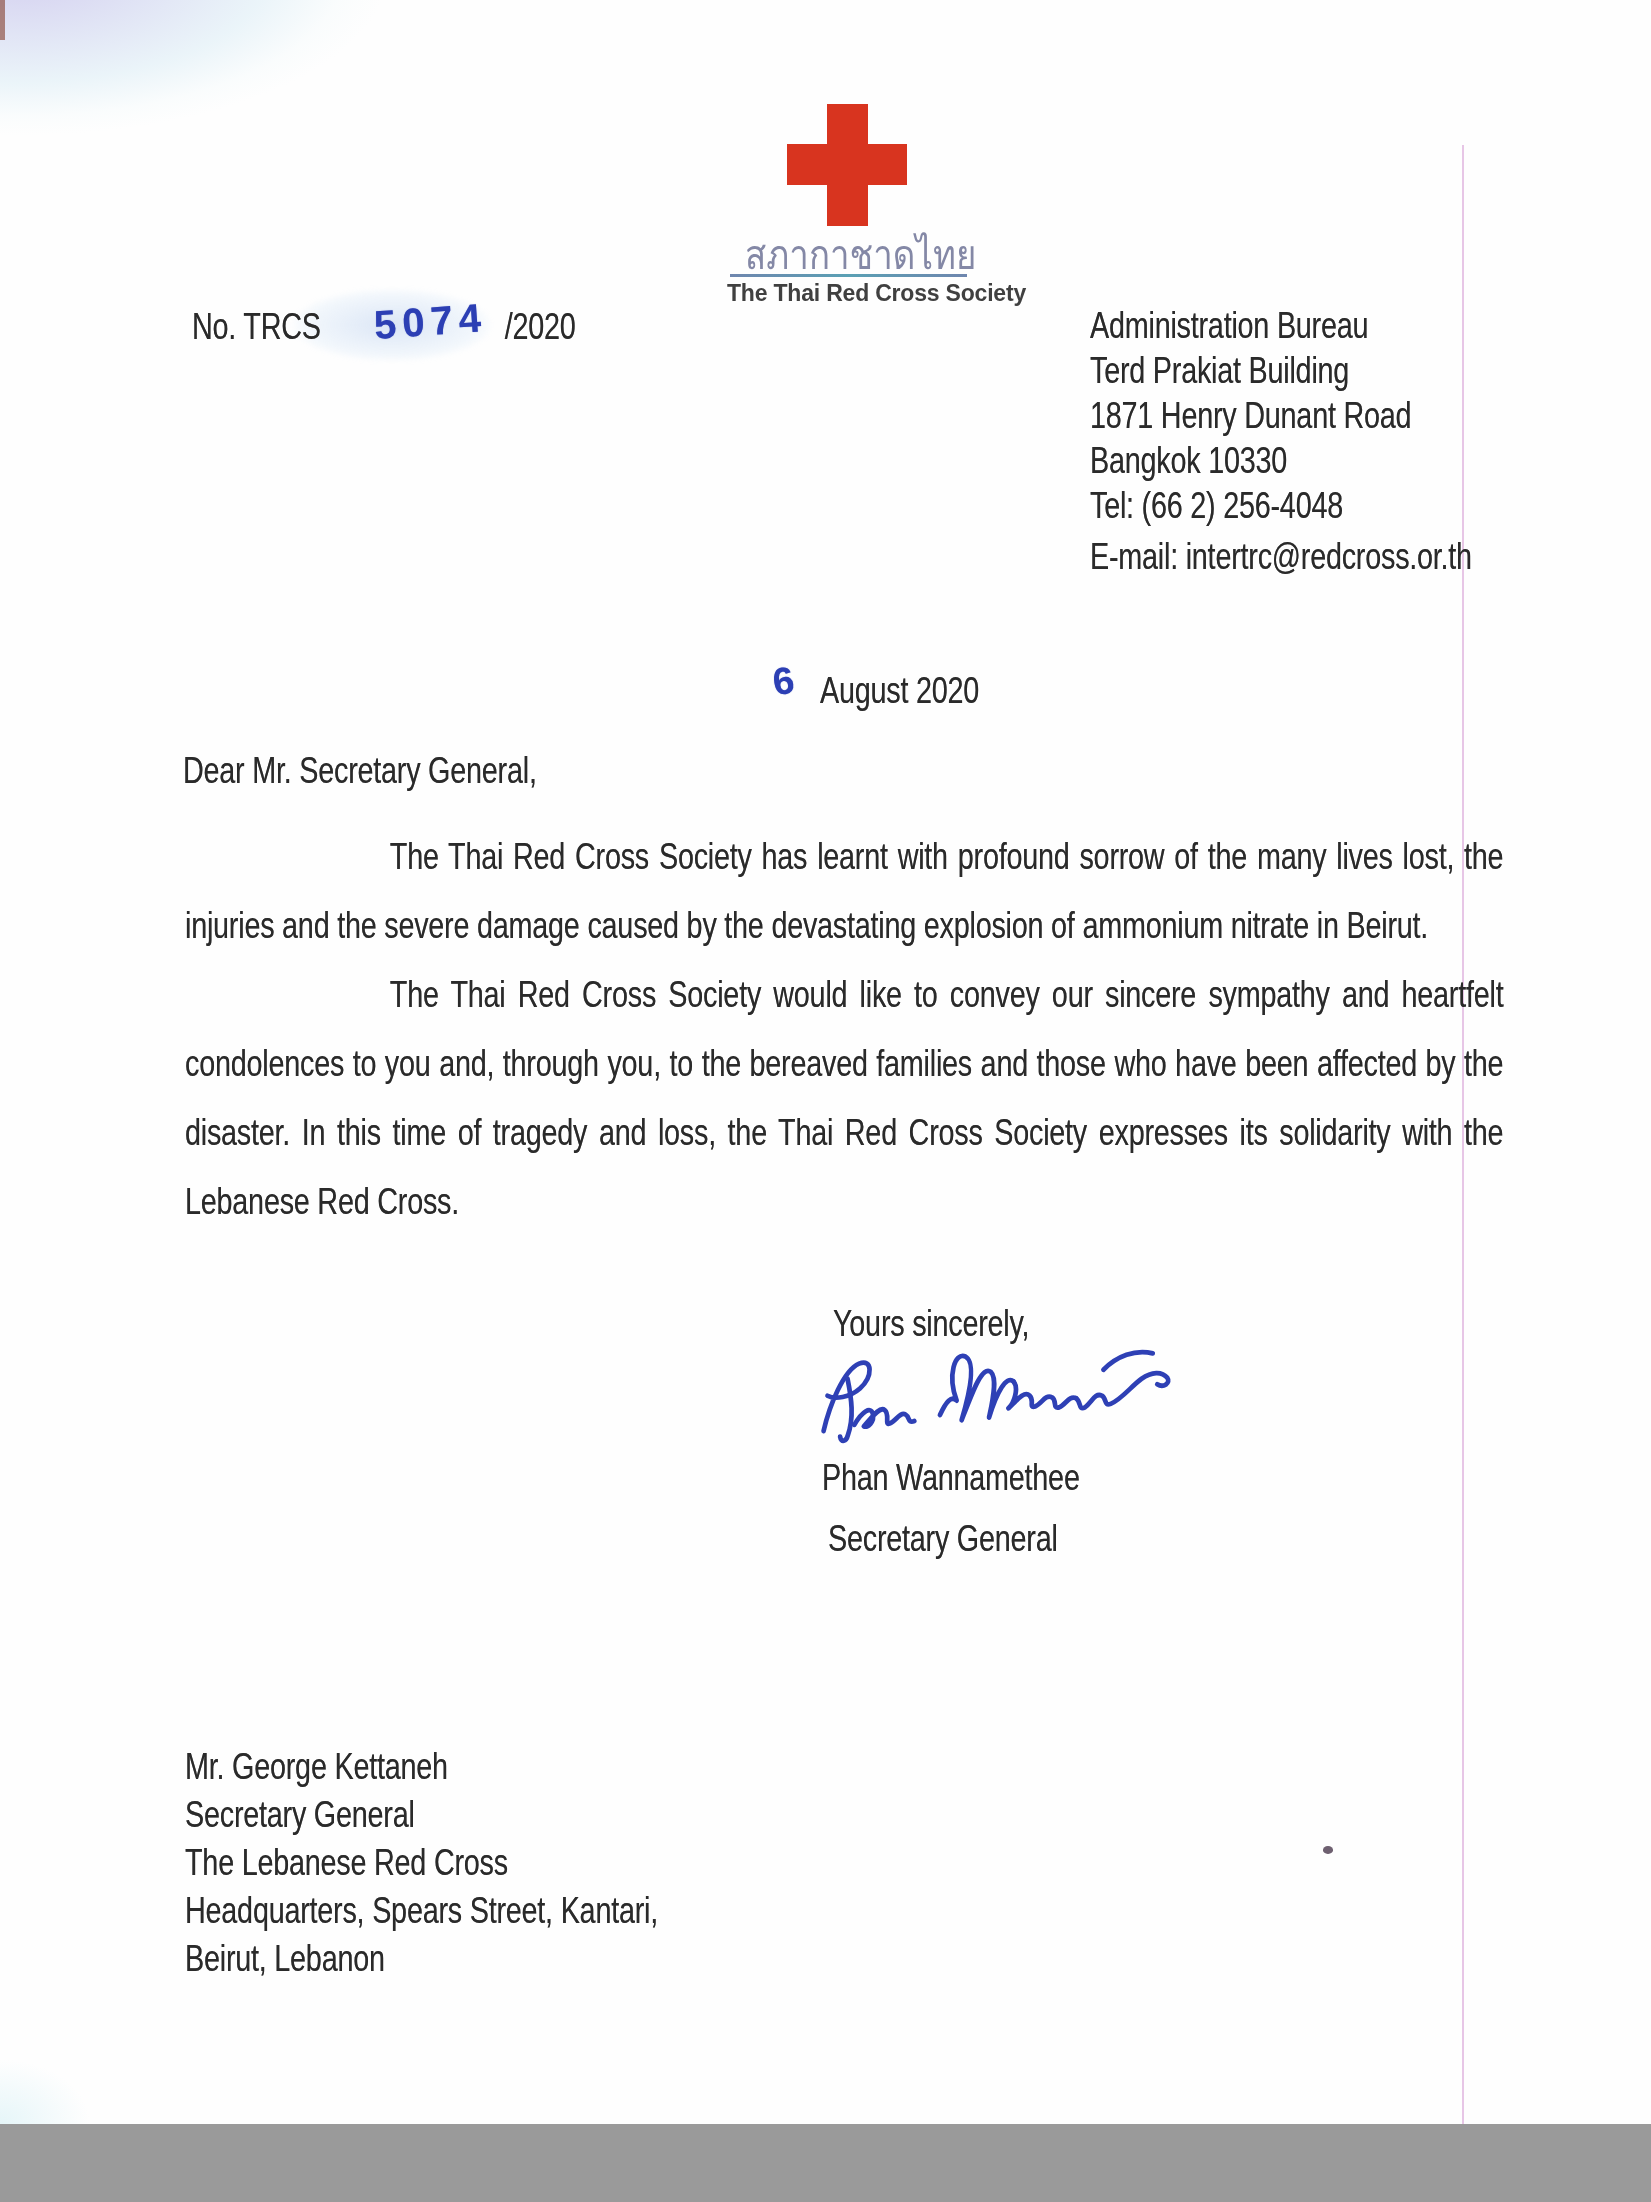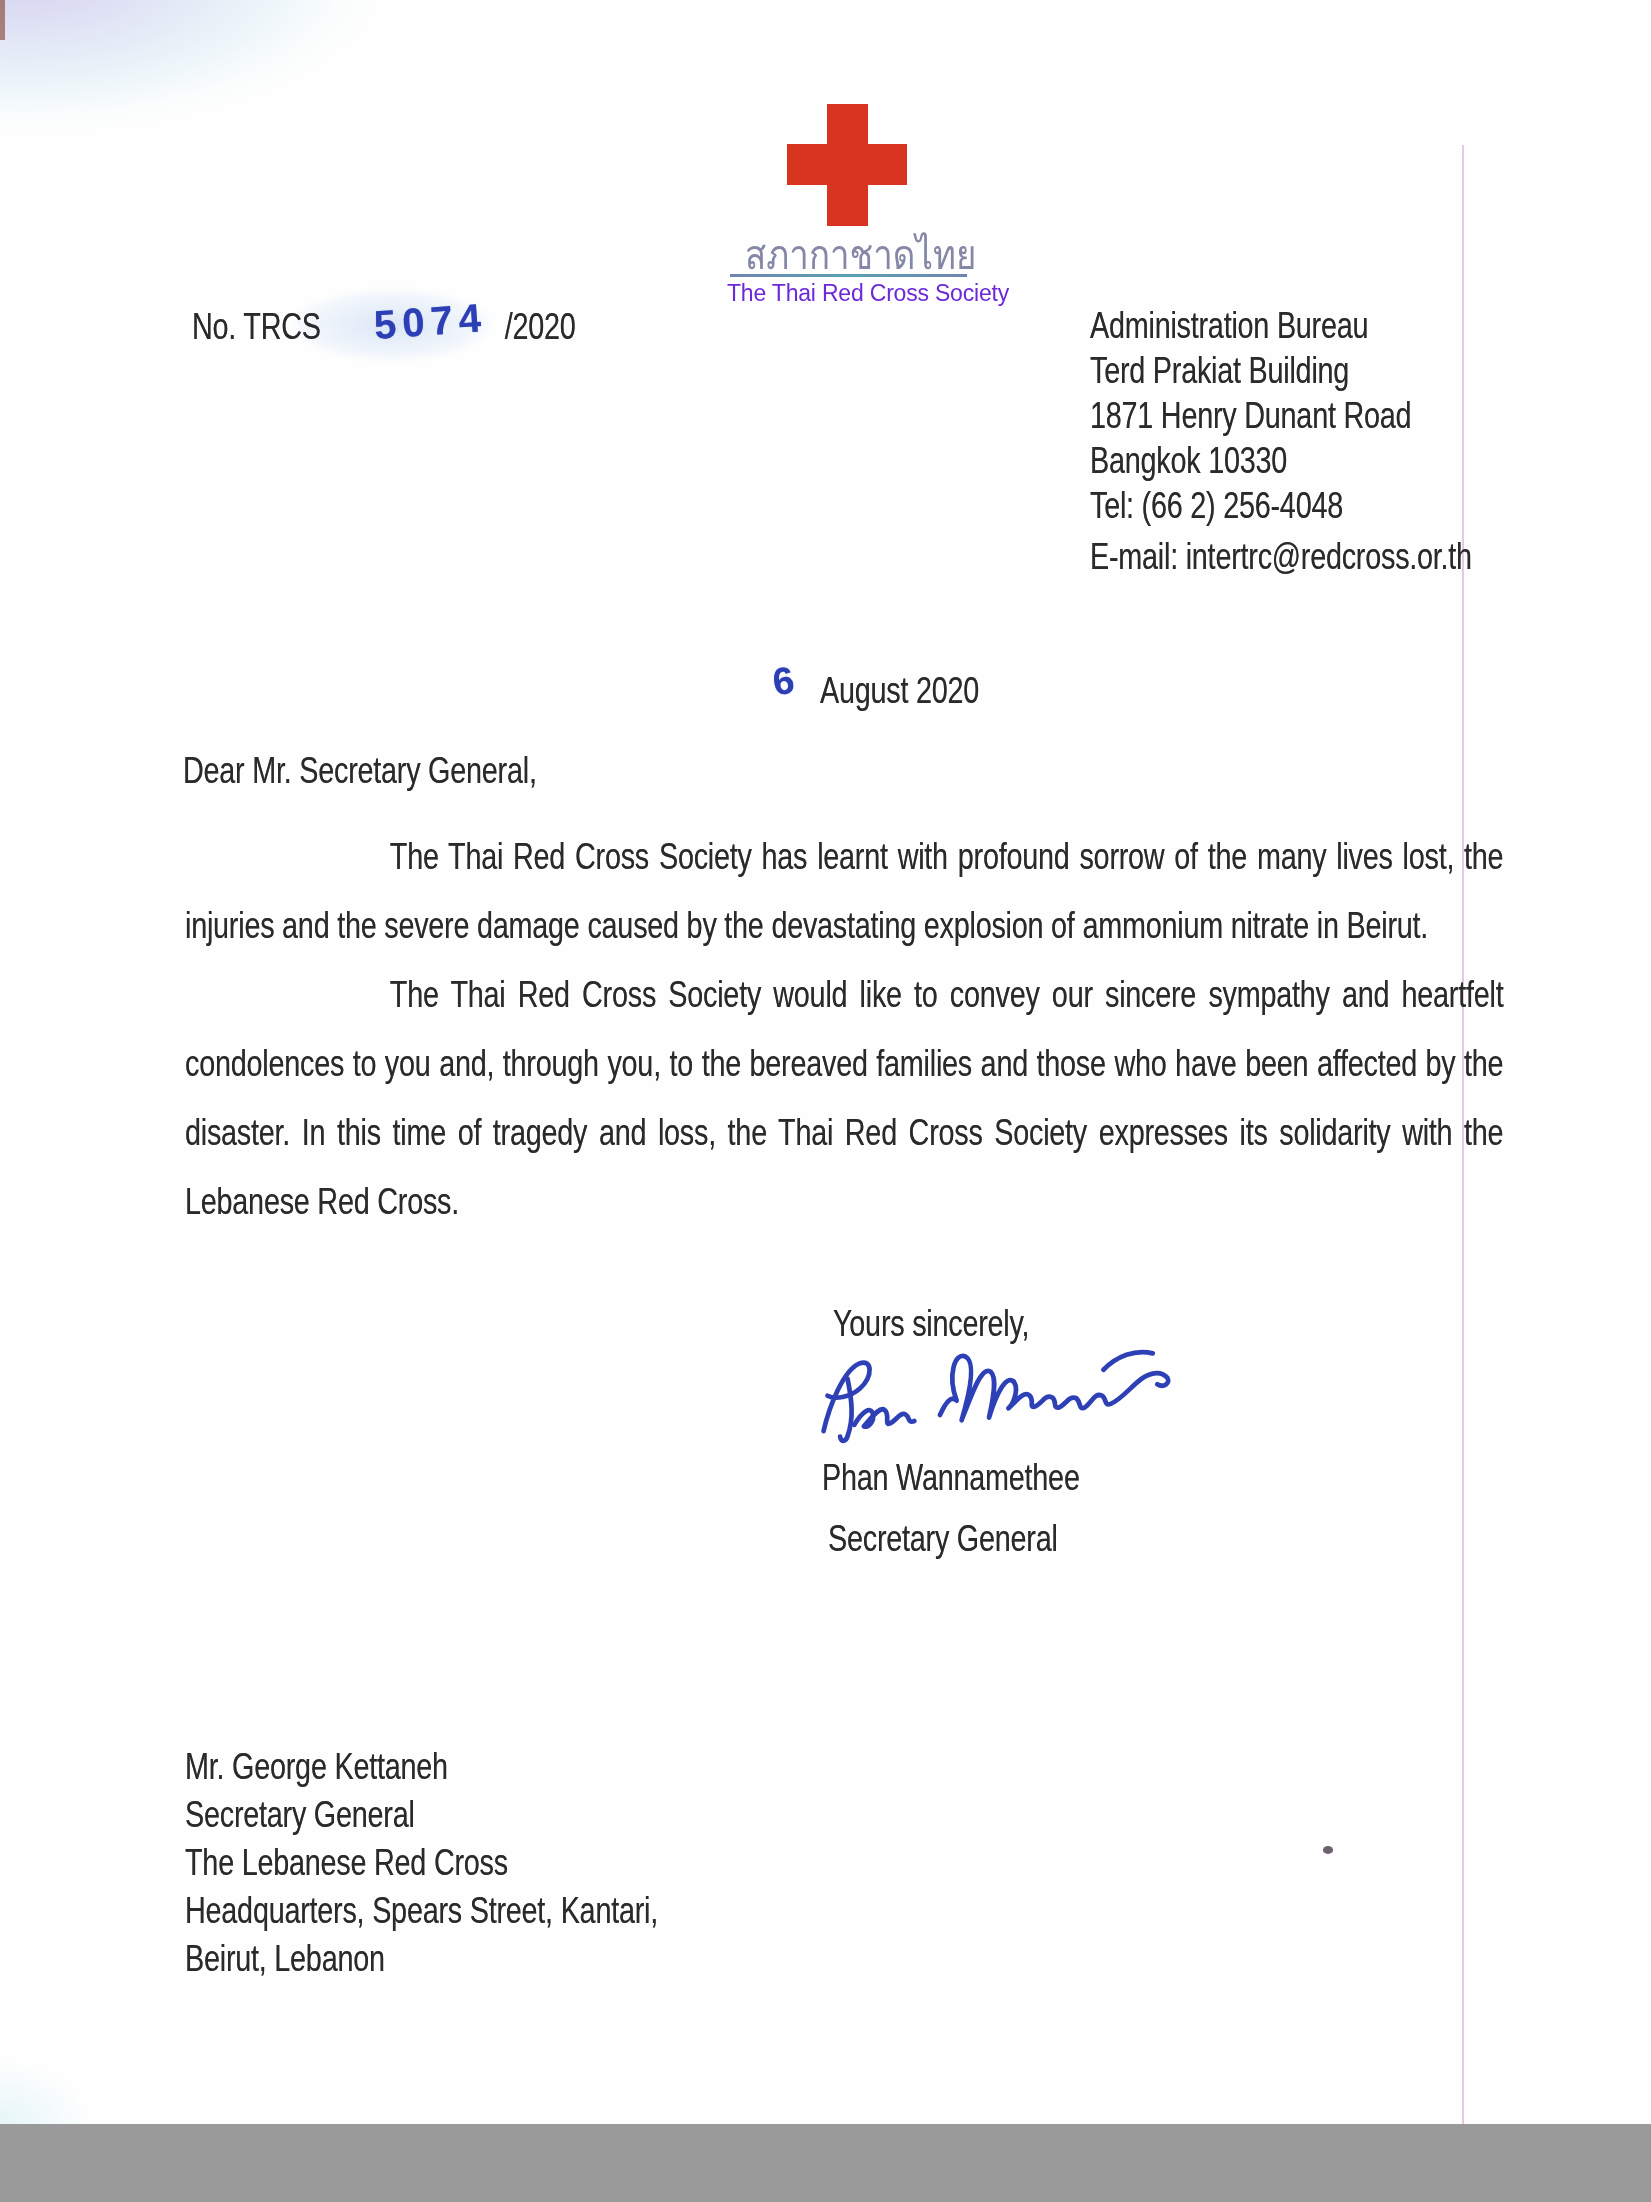--- a/index.html
+++ b/index.html
@@ -31,21 +31,21 @@
 
   
   .cross{position:absolute;left:787px;top:104px;width:120px;height:122px;}
   .cross .v{position:absolute;left:40px;top:0;width:41px;height:122px;background:#d8341f;}
   .cross .h{position:absolute;left:0;top:40px;width:120px;height:41px;background:#d8341f;}
   .thai-name{position:absolute;left:727px;top:222px;width:241px;text-align:center;
     font-size:41px;color:#8488a6;transform:scaleX(.85);transform-origin:50% 0;white-space:nowrap;}
   .logo-underline{position:absolute;left:730px;top:274px;width:237px;height:2.6px;
     background:linear-gradient(90deg,#6f86ae,#5aa0b4 50%,#6f86ae);}
   .logo-english{position:absolute;left:727px;top:280px;width:241px;
-    font-weight:normal;font-size:23px;color:#6d28d9;letter-spacing:-0.2px;white-space:nowrap;}
+    font-weight:bold;font-size:23px;color:#404040;letter-spacing:-0.2px;white-space:nowrap;}
 
   
   .ref{left:192px;top:303px;}
   .ref .hand{display:inline-block;margin-left:67px;transform:scaleX(1.25) rotate(-4deg);
     transform-origin:0 60%;color:#2c3fb4;font-weight:bold;font-size:40px;letter-spacing:6px;
     text-shadow:0 0 0.9px rgba(44,63,180,.6);}
   .ref .suffix{margin-left:50px;}
   .ink-smudge{position:absolute;left:293px;top:289px;width:198px;height:72px;border-radius:50%;
     background:radial-gradient(ellipse at 50% 50%,rgba(140,175,228,.30),rgba(170,205,240,.14) 60%,transparent 75%);
     filter:blur(2.6px);}

